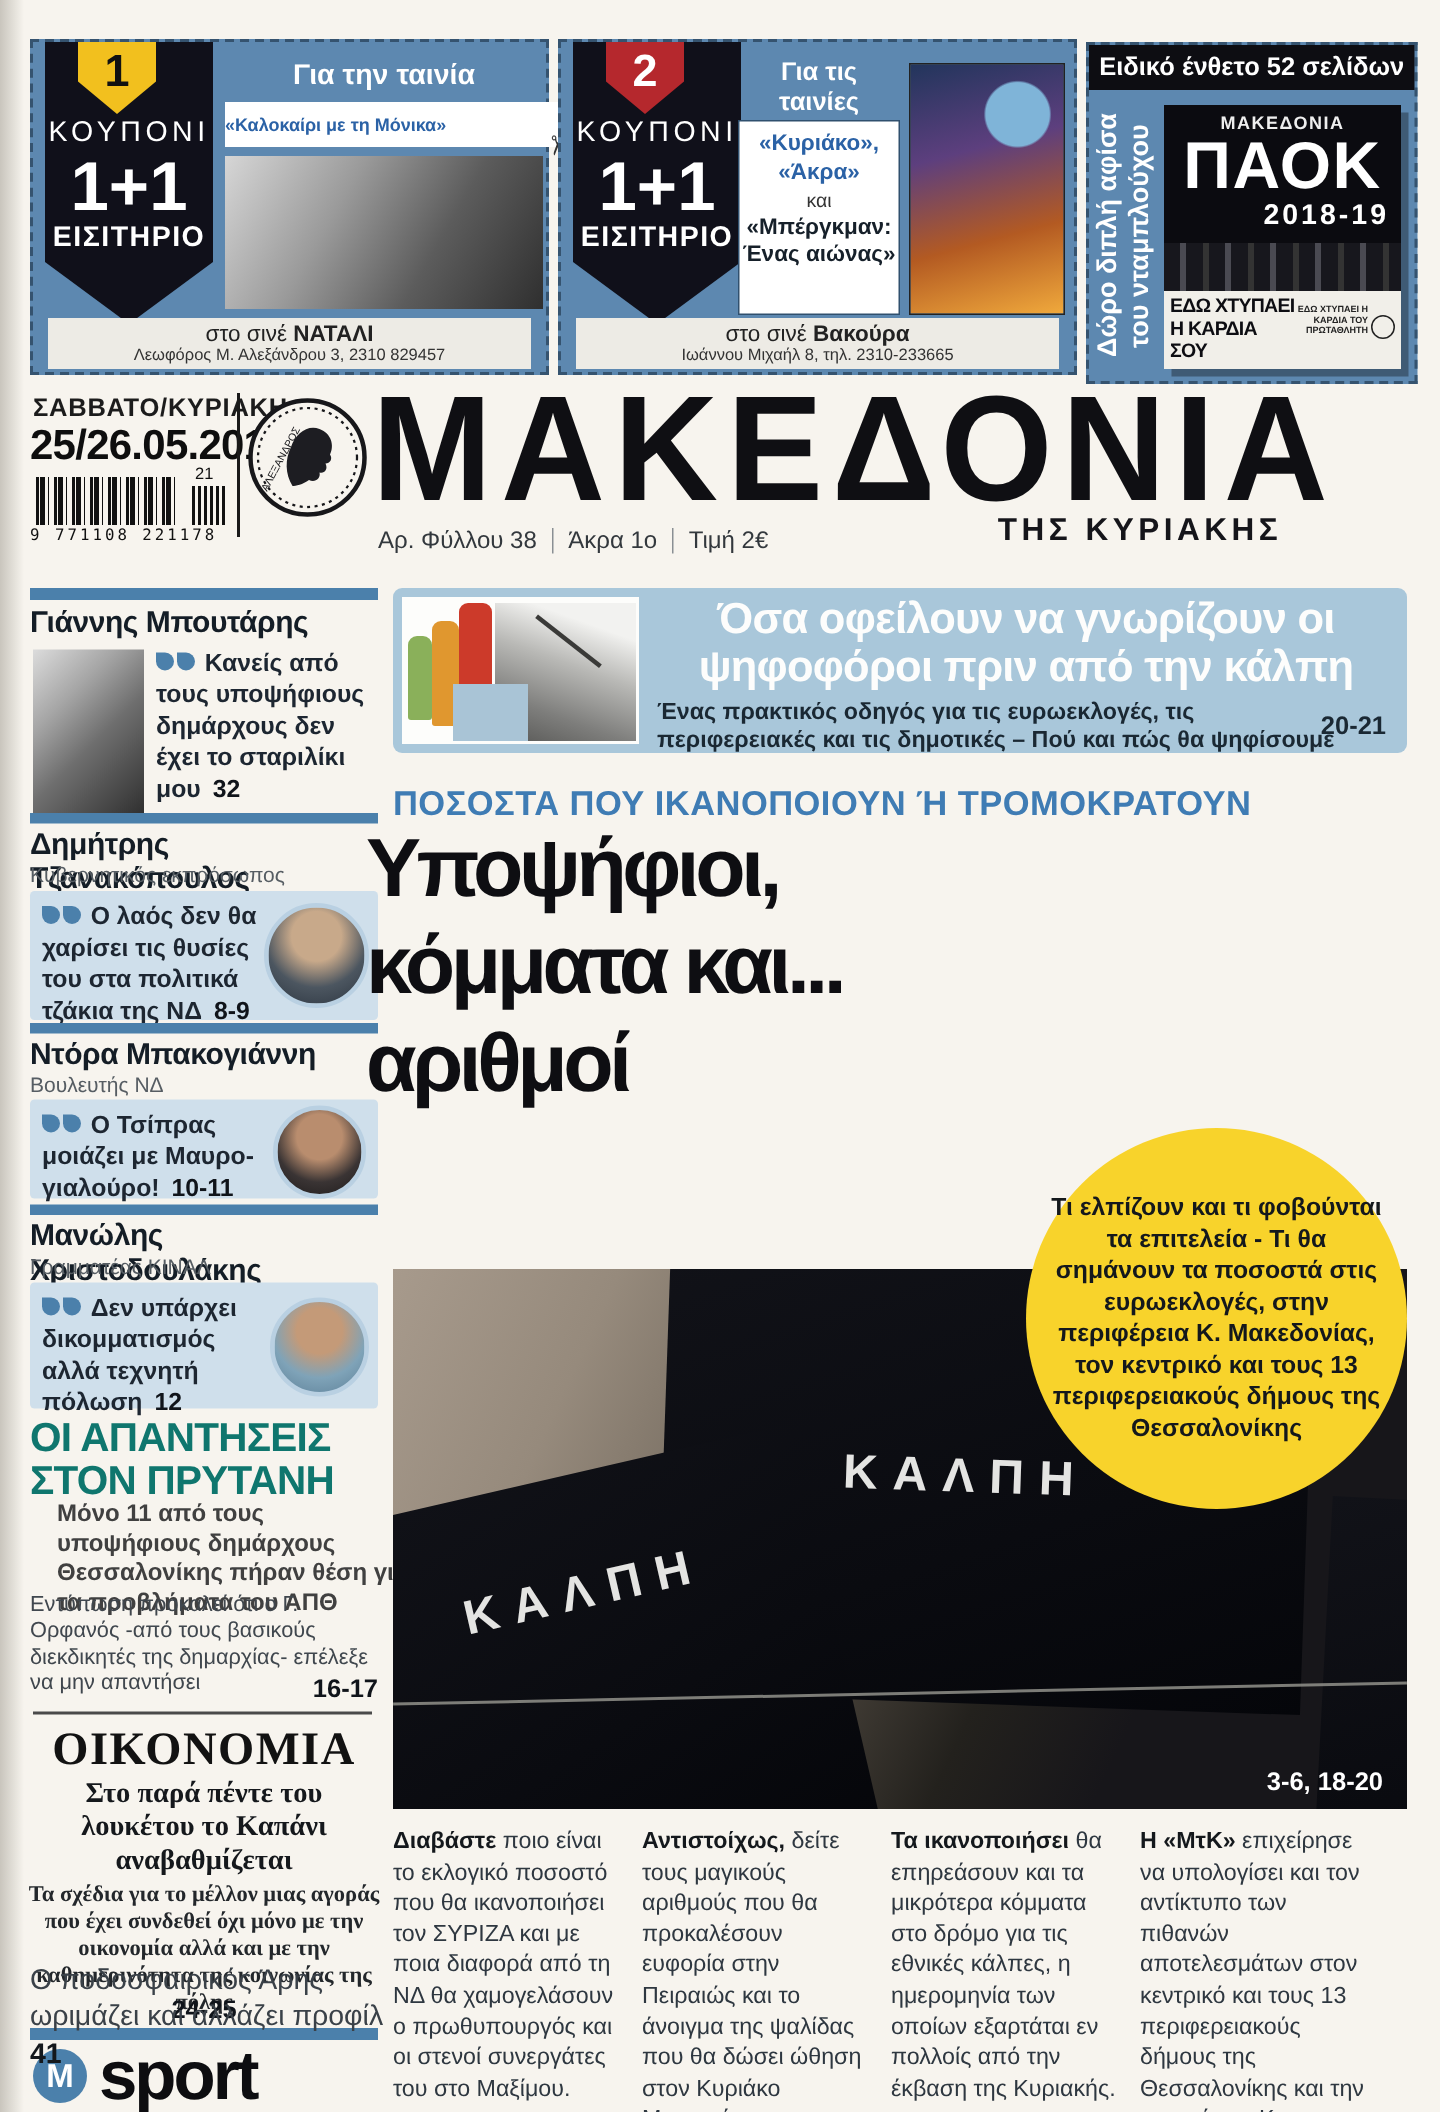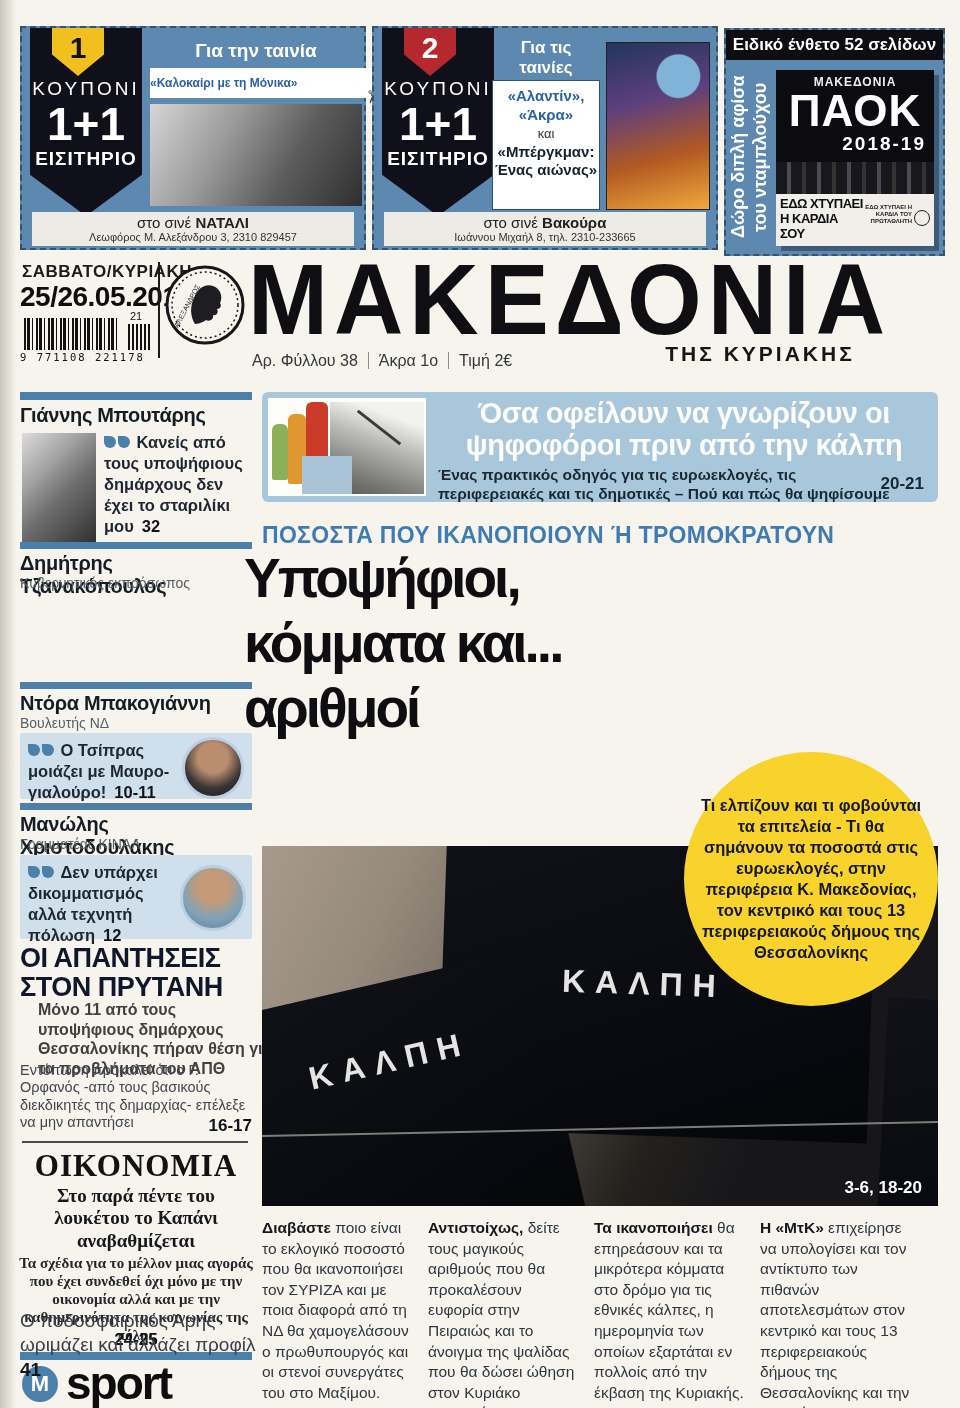--- a/index.html
+++ b/index.html
@@ -107,21 +107,21 @@
   .qm{display:inline-block;width:12px;height:12px;background:#4b80ab;border-radius:0 50% 50% 50%;
       margin-right:2px;}
   .quote-text{font-size:16.5px;font-weight:800;color:#1d2631;line-height:1.27;}
   .quote-text .pg{font-weight:900;color:#10141a;margin-left:8px;}
   .tintbox{position:absolute;left:20px;width:232px;background:#cfdfeb;border-radius:3px;}
   .tintbox .qt{position:absolute;left:8px;top:7px;width:152px;}
   .cphoto{position:absolute;border-radius:50%;border:3px solid #b9d0e2;}
 
   
   .ans-title{position:absolute;left:20px;top:944px;width:240px;font-size:27px;font-weight:900;
-        color:#0f172a;line-height:1.06;letter-spacing:-0.5px;}
+        color:#0f766e;line-height:1.06;letter-spacing:-0.5px;}
   .ans-deck{position:absolute;left:20px;top:1000px;width:238px;font-size:16px;font-weight:800;
         color:#404040;line-height:1.22;margin-left:18px;}
   .ans-body{position:absolute;left:20px;top:1062px;width:238px;font-size:14.5px;color:#40474e;line-height:1.2;}
   .ans-pg{position:absolute;left:20px;top:1116px;width:232px;text-align:right;font-size:17px;
         font-weight:900;color:#10141a;}
   .hr-answers{position:absolute;left:22px;top:1141px;width:226px;border-top:2px solid #4a4a4a;}
   .eco{font-family:"Liberation Serif",serif;}
   .eco-kicker{position:absolute;left:20px;top:1148px;width:232px;text-align:center;font-size:31px;
         font-weight:900;color:#121212;letter-spacing:1px;}
   .eco-title{position:absolute;left:20px;top:1185px;width:232px;text-align:center;font-size:19px;
@@ -187,21 +187,21 @@
     <div class="ribbon">
       <div class="cw">ΚΟΥΠΟΝΙ</div>
       <div class="offer">1+1</div>
       <div class="tw">ΕΙΣΙΤΗΡΙΟ</div>
     </div>
     <div class="badge red">
       <span>2</span>
     </div>
     <div class="intro">Για τις ταινίες</div>
     <div class="films">
-      <div class="f">«Αλαντίν»,</div>
+      <div class="f">«Κυριάκο»,</div>
       <div class="f">«Άκρα»</div>
       <div class="k">και</div>
       <div class="f3">«Μπέργκμαν: Ένας αιώνας»</div>
     </div>
     <div class="poster"></div>
     <div class="cfooter">
       <div class="l1">
         <span>στο σινέ</span>
         <b>Βακούρα</b>
       </div>
@@ -268,20 +268,28 @@
   <div class="abs" style="left:22px;top:433px;width:74px;height:112px;
        background:linear-gradient(135deg,#dcdcdc 0%,#a5a5a5 30%,#6f6f6f 55%,#2e2e2e 100%);"></div>
   <div class="abs" style="left:104px;top:432px;width:148px;">
     <span class="qm"></span><span class="qm"></span>
     <span class="quote-text"><span>Κανείς από τους υποψήφιους δημάρχους δεν έχει το σταριλίκι μου</span><span class="pg">32</span></span>
   </div>
 
   <div class="sbar" style="top:542px;height:7px;"></div>
   <div class="sname" style="top:552px;">Δημήτρης Τζανακόπουλος</div>
   <div class="srole" style="top:575px;">Κυβερνητικός εκπρόσωπος</div>
+  <div class="tintbox" style="top:594px;height:86px;">
+    <div class="qt">
+      <span class="qm"></span><span class="qm"></span>
+      <span class="quote-text"><span>Ο λαός δεν θα χαρίσει τις θυσίες του στα πολιτικά τζάκια της ΝΔ</span><span class="pg">8-9</span></span>
+    </div>
+    <div class="cphoto" style="right:6px;top:8px;width:64px;height:64px;
+         background:radial-gradient(circle at 50% 30%,#c8a98a 0 30%,#4c5660 62%,#2c3540 100%);"></div>
+  </div>
 
   <div class="sbar" style="top:682px;height:7px;"></div>
   <div class="sname" style="top:692px;">Ντόρα Μπακογιάννη</div>
   <div class="srole" style="top:715px;">Βουλευτής ΝΔ</div>
   <div class="tintbox" style="top:733px;height:66px;">
     <div class="qt">
       <span class="qm"></span><span class="qm"></span>
       <span class="quote-text"><span>Ο Τσίπρας μοιάζει με Μαυρο-γιαλούρο!</span><span class="pg">10-11</span></span>
     </div>
     <div class="cphoto" style="right:8px;top:4px;width:56px;height:56px;

